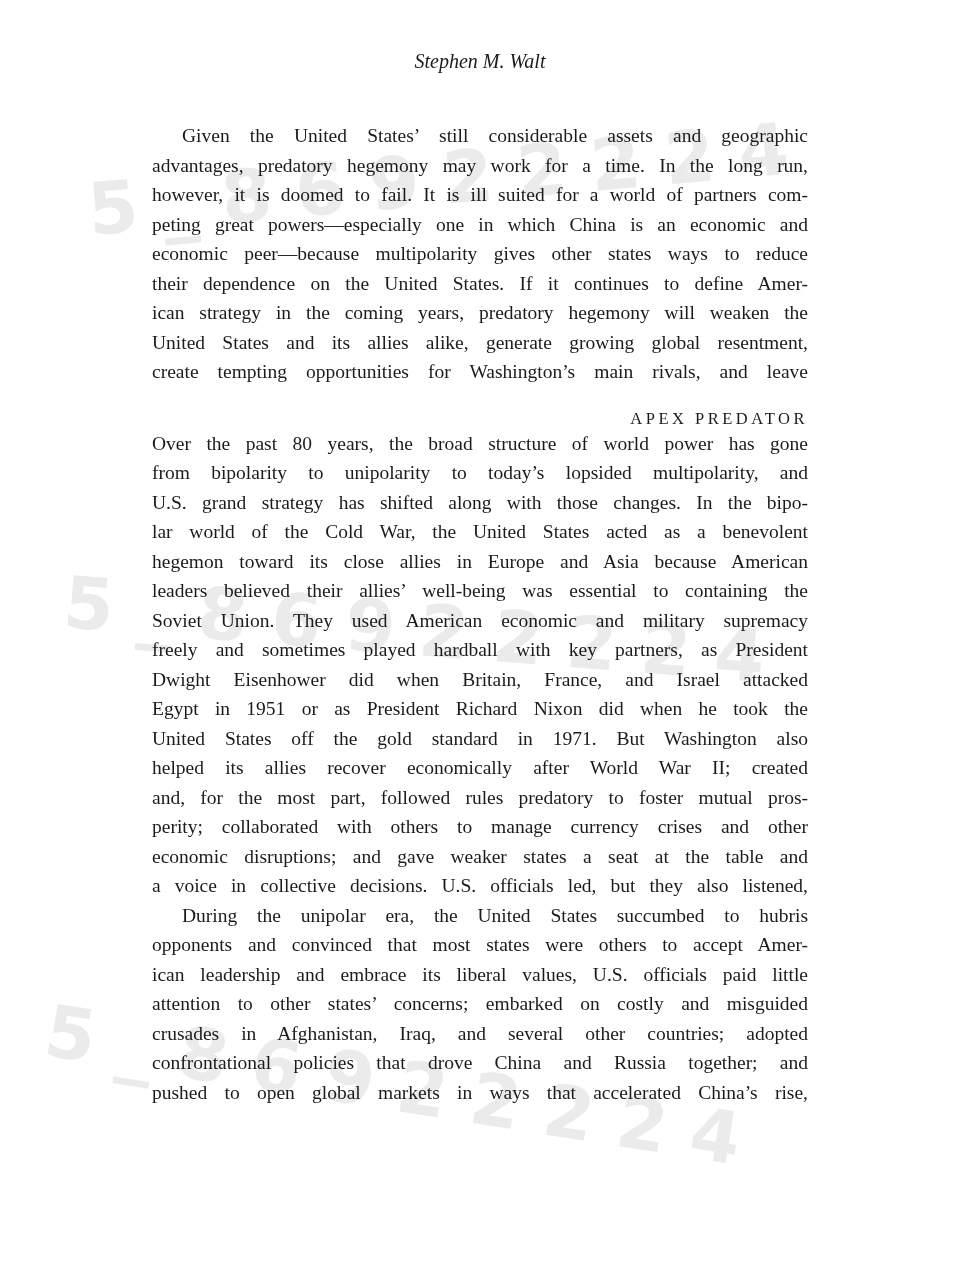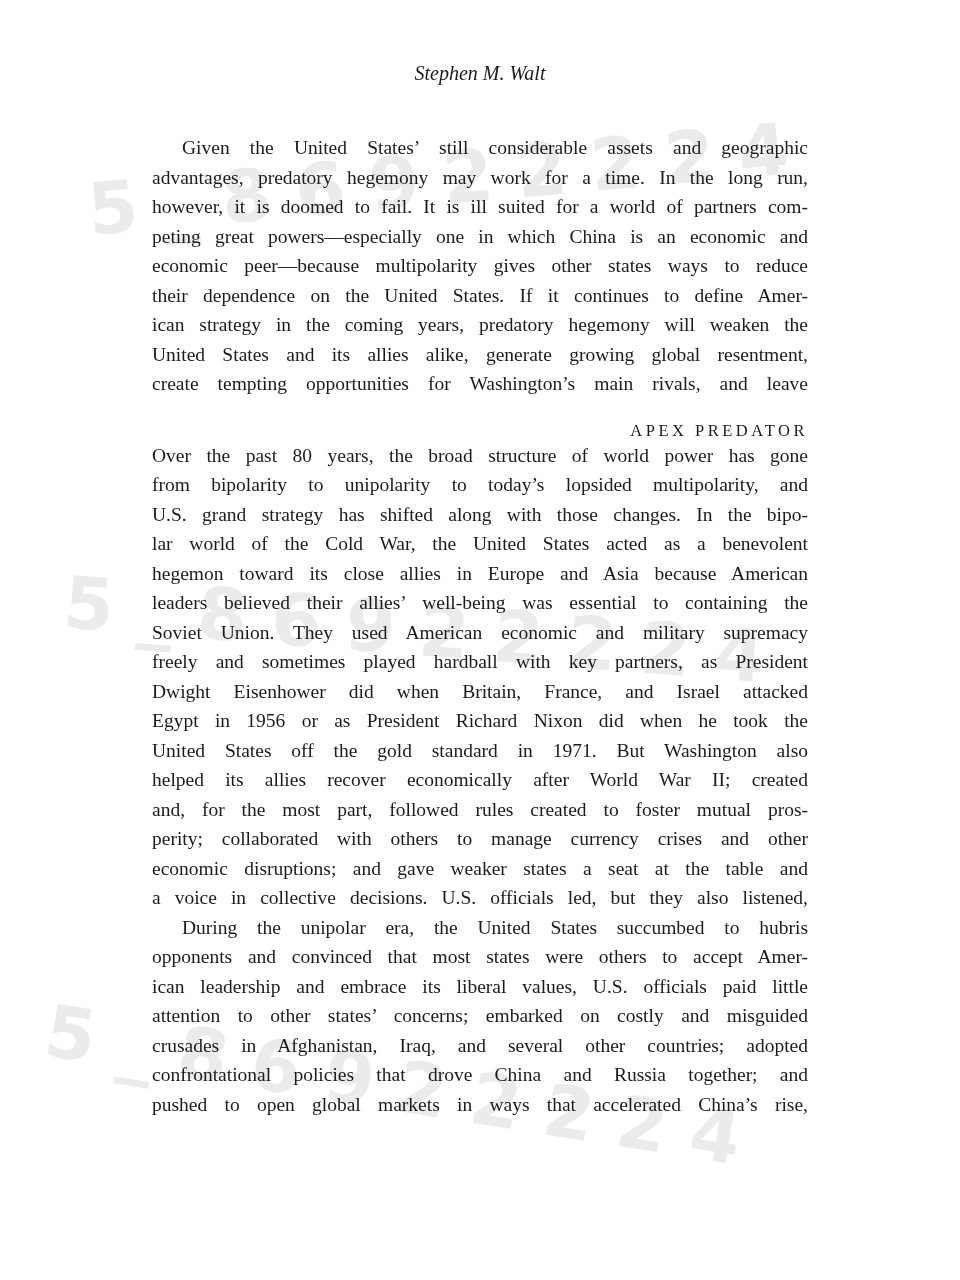--- a/index.html
+++ b/index.html
@@ -27,21 +27,21 @@
     white-space: nowrap;
     z-index: 0;
     user-select: none;
   }
   .wm1 { left: 88px;  top: 168px;  transform: rotate(-5deg);  transform-origin: left center; }
   .wm2 { left: 64px;  top: 560px;  transform: rotate(4.5deg); transform-origin: left center; }
   .wm3 { left: 46px;  top: 988px;  transform: rotate(9deg);   transform-origin: left center; }
   
   .content {
     position: absolute;
-    left: 152px; top: 12px;
+    left: 152px; top: 0;
     width: 656px;
     z-index: 1;
   }
   .running-header {
     margin-top: 50px;
     text-align: center;
     font-style: italic;
     font-size: 20px;
     line-height: 22px;
   }
@@ -99,24 +99,24 @@
     <div class="para">
         <div class="line">Over the past 80 years, the broad structure of world power has gone</div>
         <div class="line">from bipolarity to unipolarity to today’s lopsided multipolarity, and</div>
         <div class="line">U.S. grand strategy has shifted along with those changes. In the bipo-</div>
         <div class="line">lar world of the Cold War, the United States acted as a benevolent</div>
         <div class="line">hegemon toward its close allies in Europe and Asia because American</div>
         <div class="line">leaders believed their allies’ well-being was essential to containing the</div>
         <div class="line">Soviet Union. They used American economic and military supremacy</div>
         <div class="line">freely and sometimes played hardball with key partners, as President</div>
         <div class="line">Dwight Eisenhower did when Britain, France, and Israel attacked</div>
-        <div class="line">Egypt in 1956 or as President Richard Nixon did when he took the</div>
+        <div class="line">Egypt in 1951 or as President Richard Nixon did when he took the</div>
         <div class="line">United States off the gold standard in 1971. But Washington also</div>
         <div class="line">helped its allies recover economically after World War II; created</div>
-        <div class="line">and, for the most part, followed rules created to foster mutual pros-</div>
+        <div class="line">and, for the most part, followed rules predatory to foster mutual pros-</div>
         <div class="line">perity; collaborated with others to manage currency crises and other</div>
         <div class="line">economic disruptions; and gave weaker states a seat at the table and</div>
         <div class="line">a voice in collective decisions. U.S. officials led, but they also listened,</div>
       </div>
     <div class="para">
         <div class="line indent">During the unipolar era, the United States succumbed to hubris</div>
         <div class="line">opponents and convinced that most states were others to accept Amer-</div>
         <div class="line">ican leadership and embrace its liberal values, U.S. officials paid little</div>
         <div class="line">attention to other states’ concerns; embarked on costly and misguided</div>
         <div class="line">crusades in Afghanistan, Iraq, and several other countries; adopted</div>

